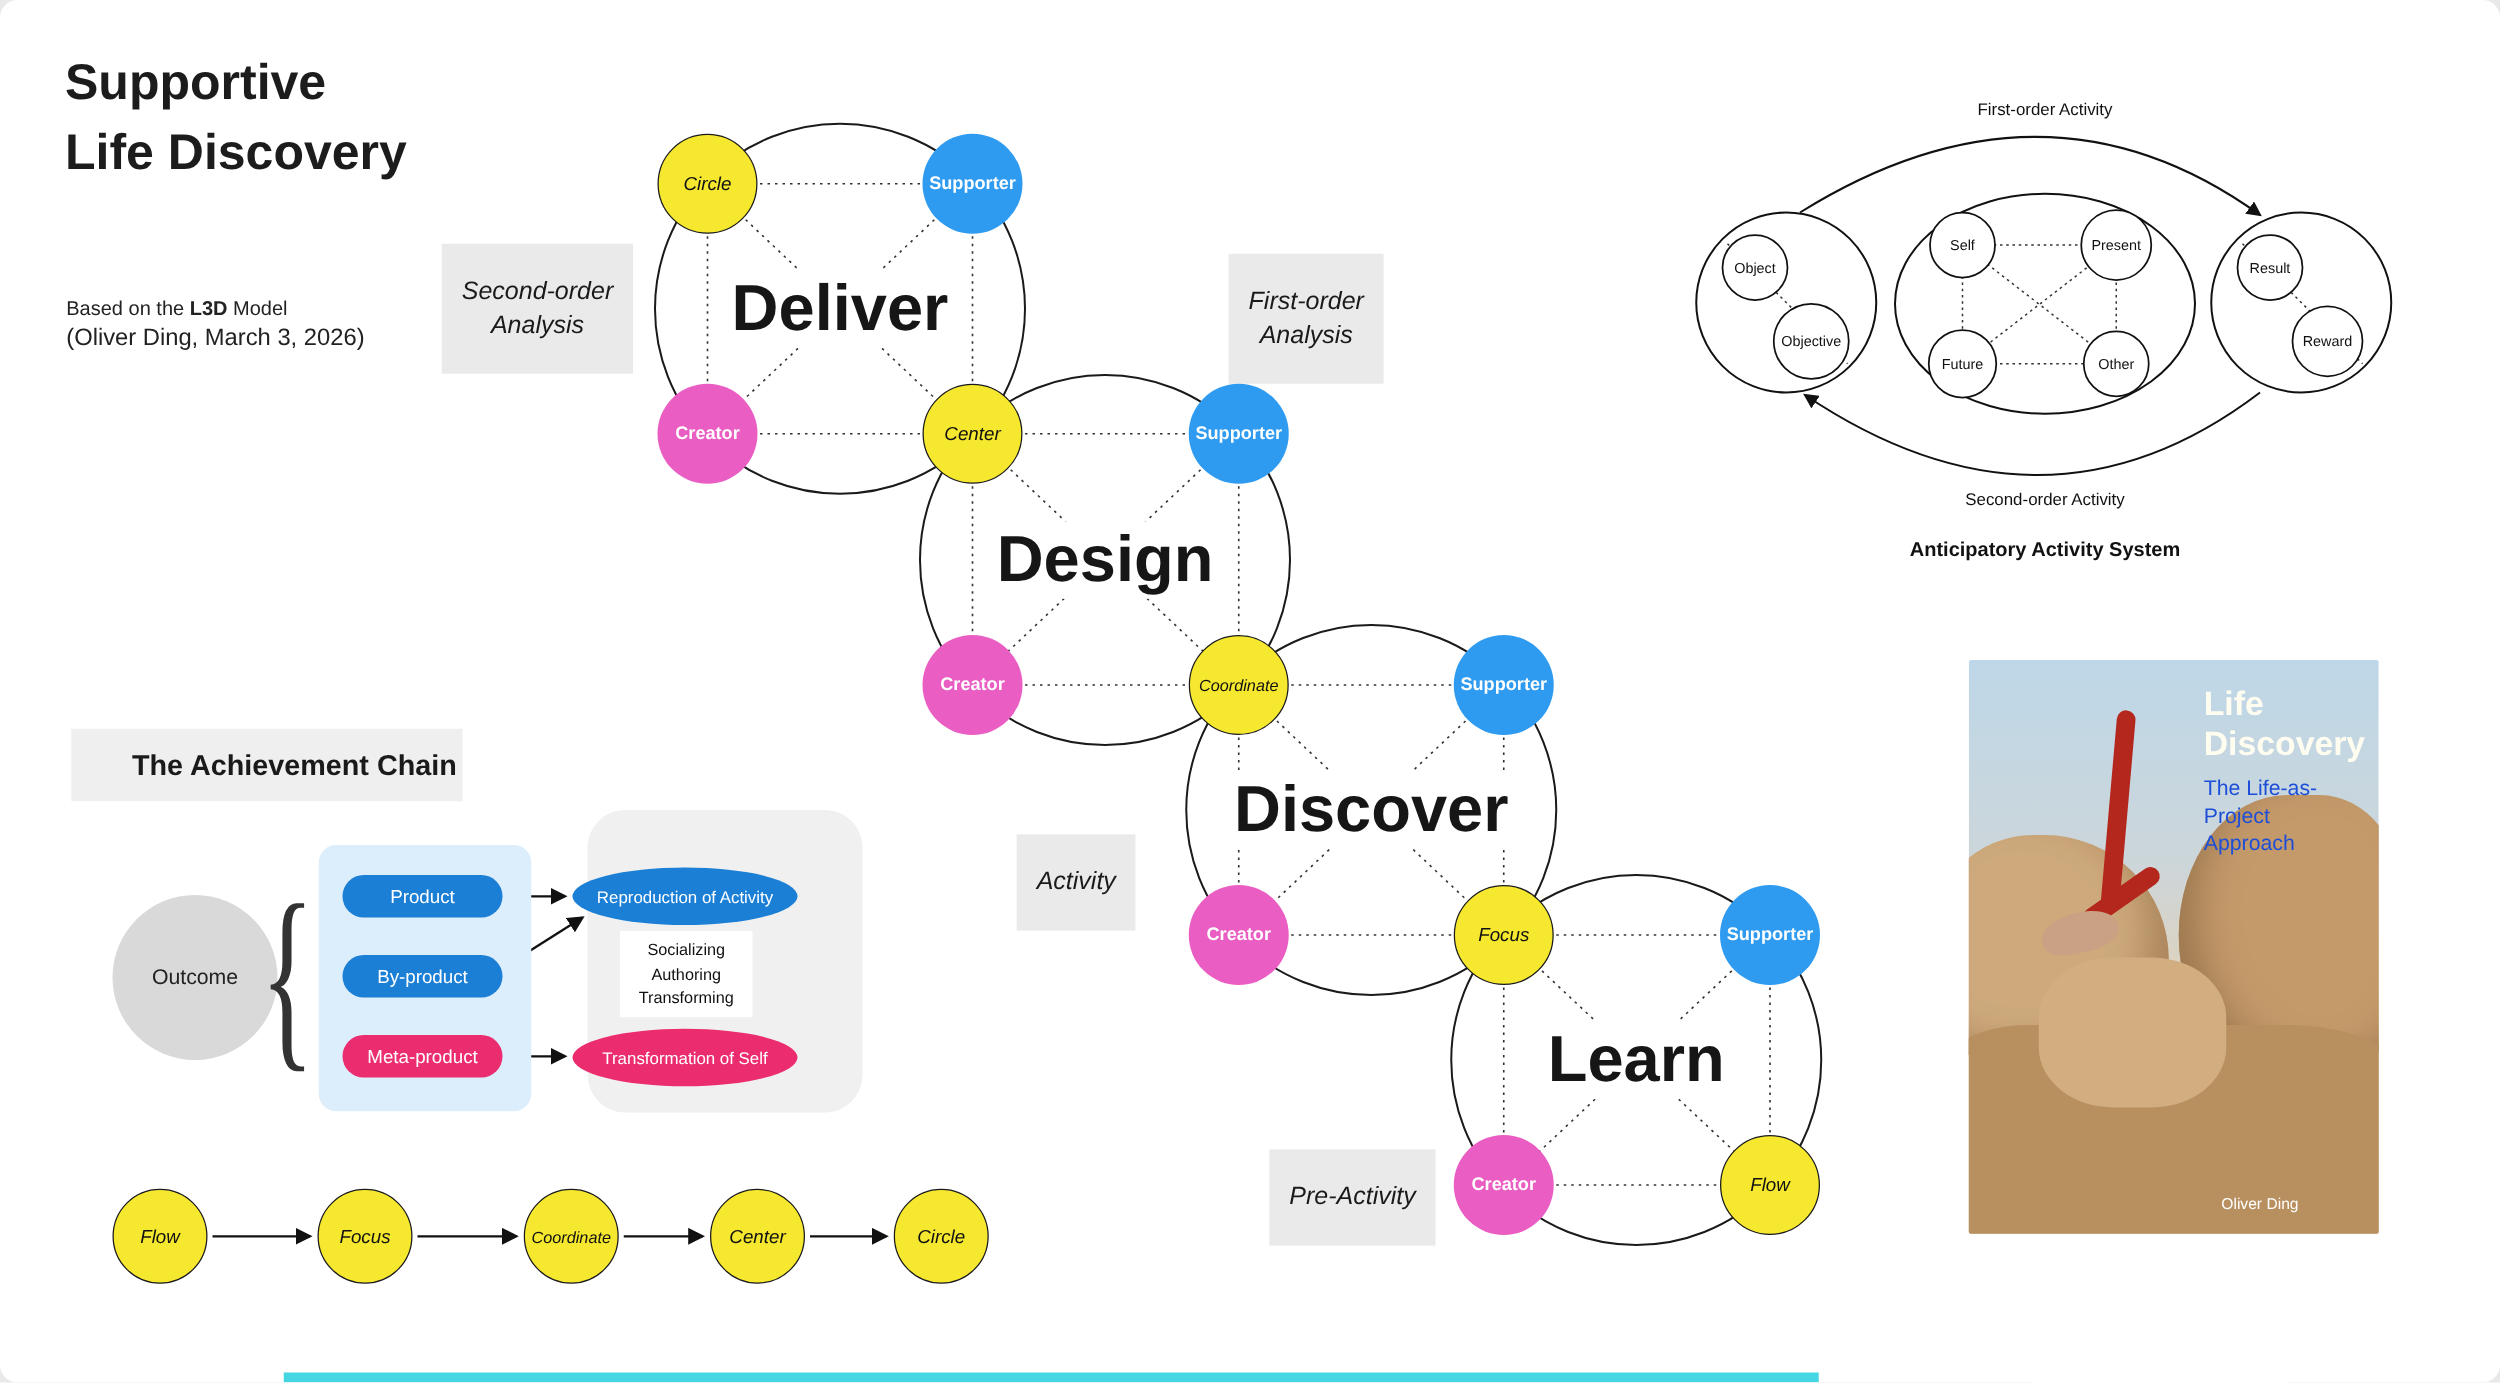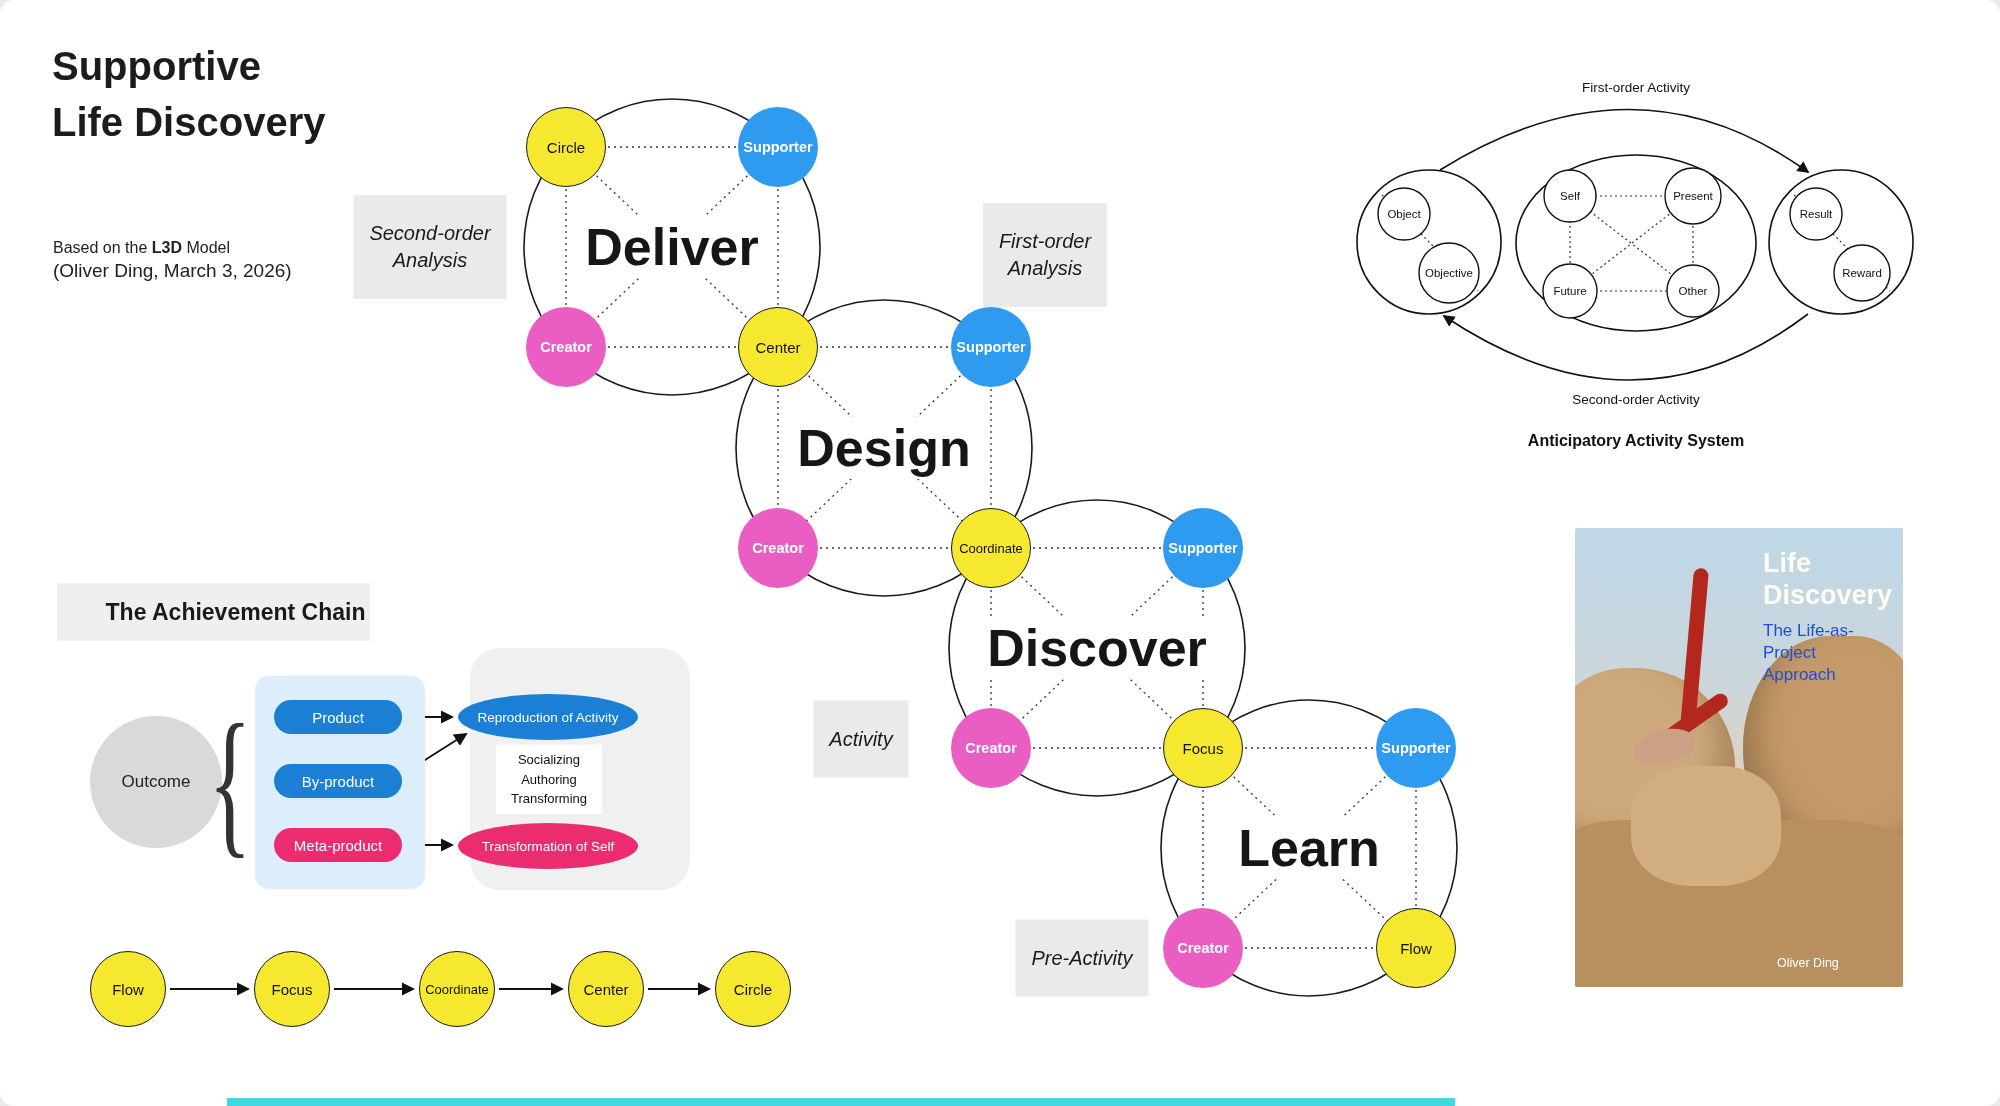--- a/index.html
+++ b/index.html
@@ -13,21 +13,21 @@
   .byline { position:absolute; font-size:19px; color:#222; }
 
   
   .stage-label { position:absolute; transform:translate(-50%,-50%); font-size:52px; font-weight:700; color:#161616; background:#fff; padding:1px 8px; white-space:nowrap; }
 
   
   .gray-label { position:absolute; transform:translate(-50%,-50%); background:var(--label-bg,#EAEAEA); padding:25px 16px; font-size:20px; color:#1a1a1a; text-align:center; line-height:1.35; white-space:nowrap;font-style:italic; }
 
   
   .node { position:absolute; width:80px; height:80px; margin:-40px 0 0 -40px; border-radius:50%; display:flex; align-items:center; justify-content:center; font-size:15px; color:#111; text-align:center; }
-  .node.yellow { background:var(--yellow,#F6E82F); border:1.5px solid #1a1a1a; }
+  .node.yellow { background:var(--yellow,#F6E82F); border:1.5px solid #1a1a1a;font-style:italic; }
   .node.blue { background:var(--blue,#2E9BF0); color:#fff; font-weight:700; font-size:14.5px; }
   .node.magenta { background:var(--magenta,#EA5EC4); color:#fff; font-weight:700; font-size:14.5px; }
   .node.chain { width:76px; height:76px; margin:-38px 0 0 -38px; }
 
   
   .ach-title { position:absolute; width:313px; height:58px; background:#EFEFEF; display:flex; align-items:center; justify-content:center; font-size:23px; font-weight:700; color:#1a1a1a;padding-left:44px; }
   .ach-blob { position:absolute; background:var(--blob-gray,#F0F0F0); border-radius:30px; }
   .ach-container { position:absolute; background:var(--container-blue,#DCEDFB); border-radius:14px; }
   .outcome { position:absolute; transform:translate(-50%,-50%); width:132px; height:132px; border-radius:50%; background:var(--outcome-gray,#D9D9D9); display:flex; align-items:center; justify-content:center; font-size:17px; color:#222; }
   .brace { position:absolute; transform:translate(-50%,-50%) scale(0.8,1.45); font-size:112px; font-weight:400; font-family:"Liberation Serif","DejaVu Serif",serif; color:#333; }
@@ -151,21 +151,21 @@
   <div class="stage-label" style="left:1309px;top:848px;">Learn</div>
 
   <div class="gray-label" style="left:430px;top:247px;">
     <div>Second-order</div>
     <div>Analysis</div>
   </div>
   <div class="gray-label" style="left:1045px;top:255px;">
     <div>First-order</div>
     <div>Analysis</div>
   </div>
-  <div class="gray-label" style="left:861px;top:706px;margin-top:33px;">Activity</div>
+  <div class="gray-label" style="left:861px;top:706px;">Activity</div>
   <div class="gray-label" style="left:1082px;top:958px;">Pre-Activity</div>
 
   <div class="node yellow" style="left:566px;top:147px;">Circle</div>
   <div class="node blue" style="left:778px;top:147px;">Supporter</div>
   <div class="node magenta" style="left:566px;top:347px;">Creator</div>
   <div class="node yellow" style="left:778px;top:347px;">Center</div>
   <div class="node blue" style="left:991px;top:347px;">Supporter</div>
   <div class="node magenta" style="left:778px;top:548px;">Creator</div>
   <div class="node yellow" style="left:991px;top:548px;font-size:13px;">Coordinate</div>
   <div class="node blue" style="left:1203px;top:548px;">Supporter</div>

